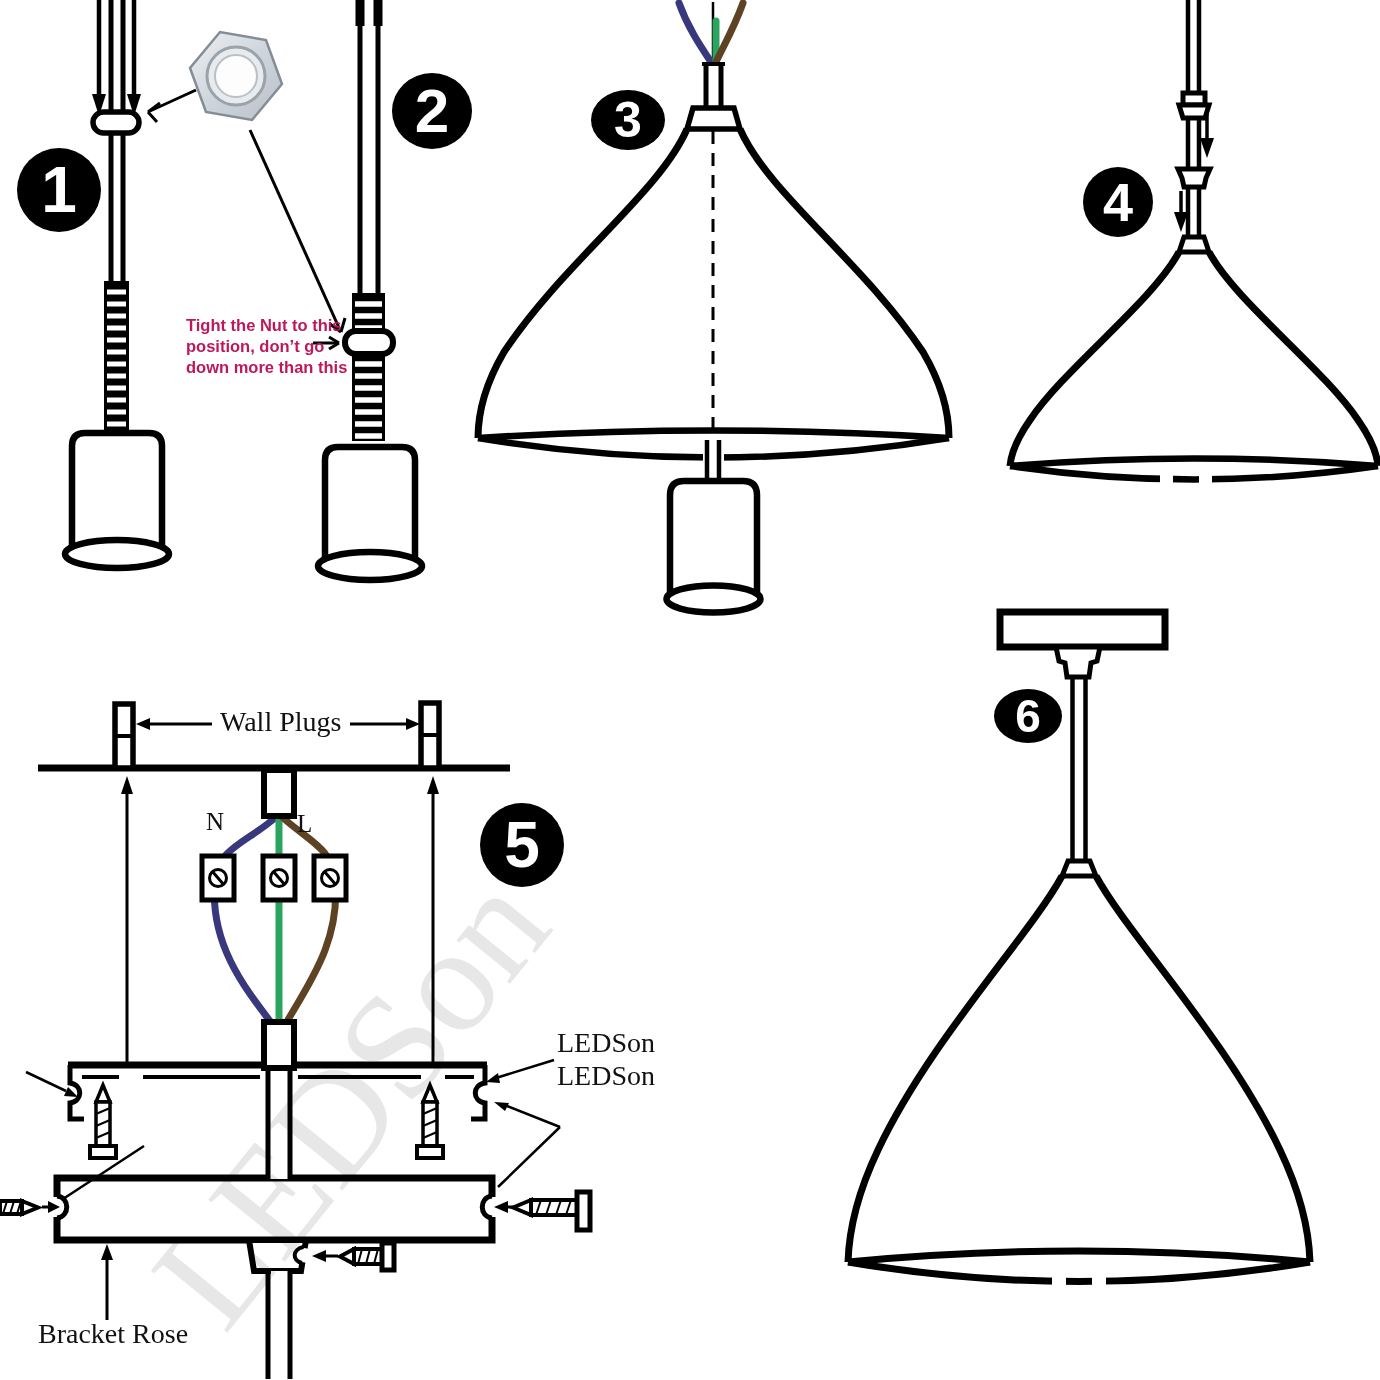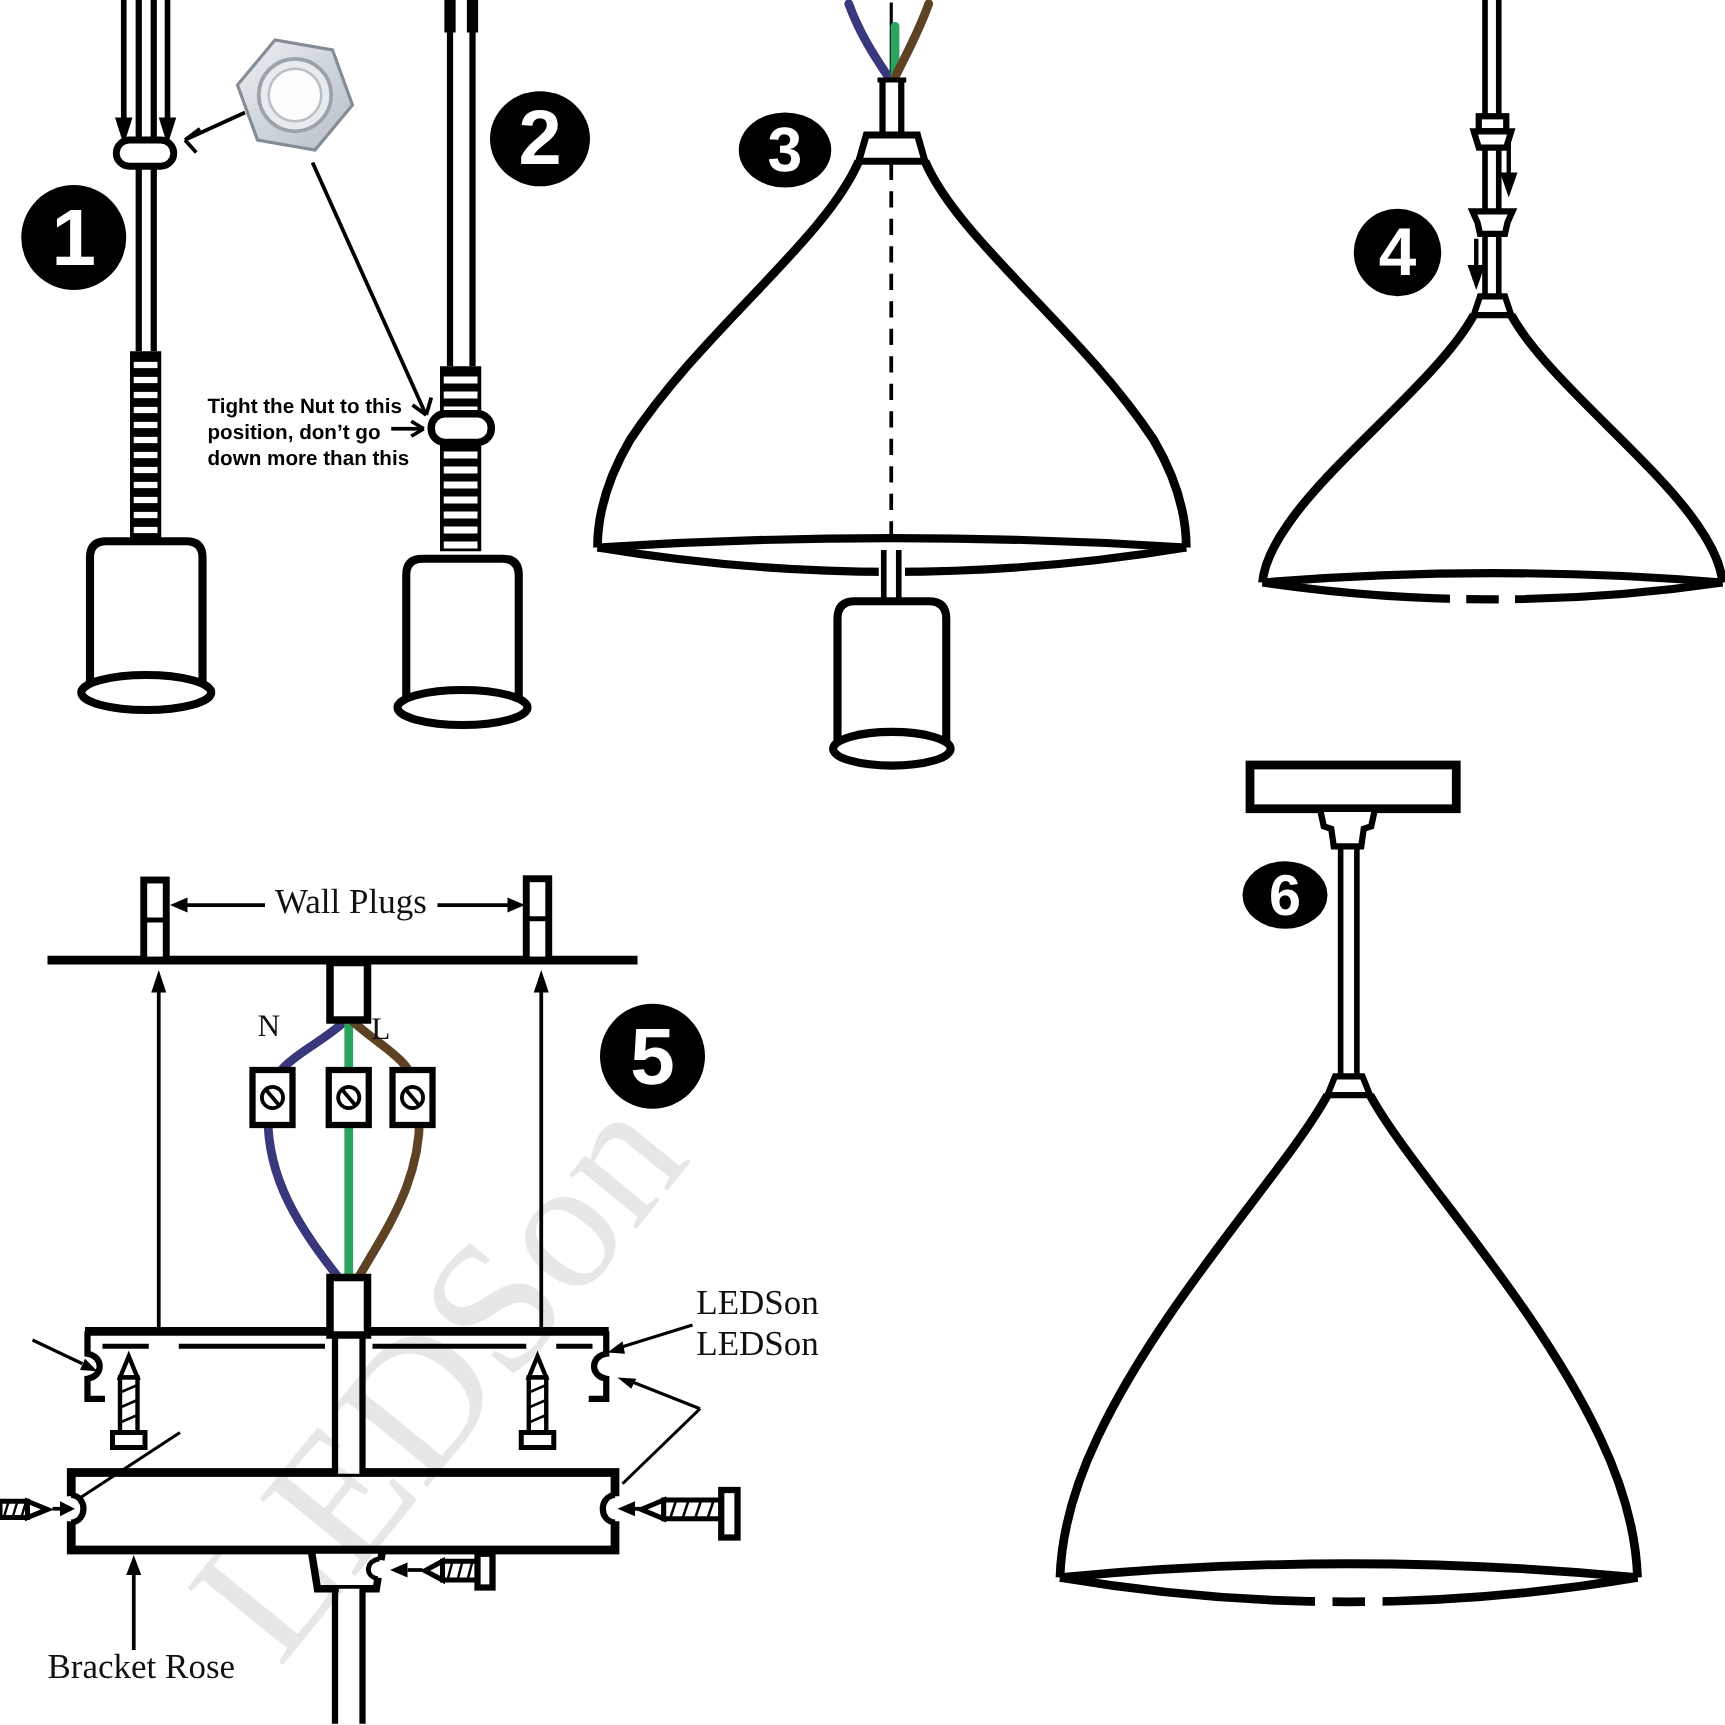--- a/index.html
+++ b/index.html
@@ -5,21 +5,21 @@
   html,body{margin:0;padding:0;background:#fff;}
   .canvas{position:relative;width:1380px;height:1380px;background:#fff;overflow:hidden;
           font-family:"Liberation Sans",sans-serif;}
   .canvas svg{position:absolute;left:0;top:0;}
   .badge{position:absolute;background:var(--badge-bg,#000);color:var(--badge-text,#fff);
          border-radius:50%;display:flex;align-items:center;justify-content:center;
          font-weight:bold;font-family:"Liberation Sans",sans-serif;line-height:1;}
   .label{position:absolute;color:#111;}
   .serif{font-family:"Liberation Serif","DejaVu Serif",serif;}
   .note{position:absolute;font-family:"Liberation Sans",sans-serif;font-weight:600;
-        font-size:16.5px;line-height:1.28;color:#000000;}
+        font-size:16.5px;line-height:1.28;color:#be185d;margin-left:20px;}
   .watermark{position:absolute;left:115px;top:855px;width:470px;height:490px;
              display:flex;align-items:center;justify-content:center;
              transform:rotate(-51deg);font-family:"Liberation Serif","DejaVu Serif",serif;
              font-size:150px;color:var(--watermark-gray,#e7e7e7);mix-blend-mode:multiply;
              pointer-events:none;white-space:nowrap;}
   .wire{fill:none;stroke-width:7;stroke-linecap:round;}
   .wire-n{stroke:var(--wire-neutral-blue,#39387d);}
   .wire-e{stroke:var(--wire-earth-green,#2aa45f);}
   .wire-l{stroke:var(--wire-live-brown,#5d4323);}
 </style>

